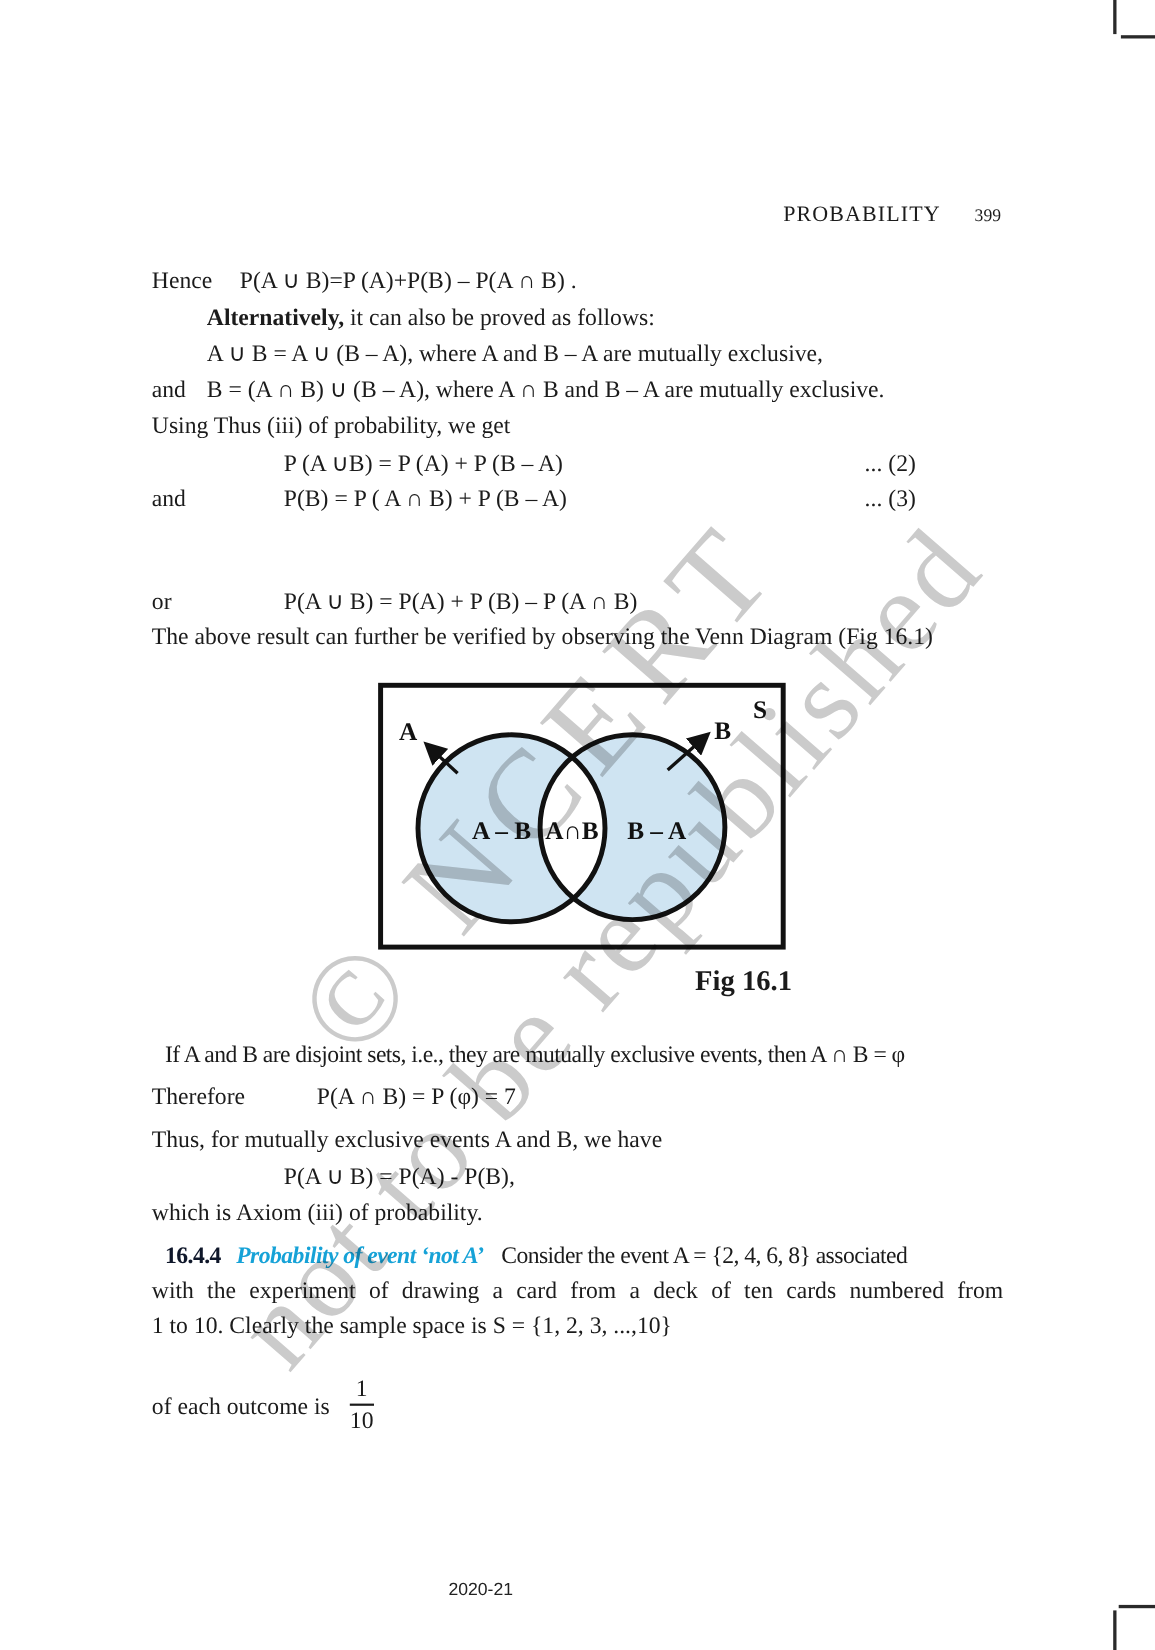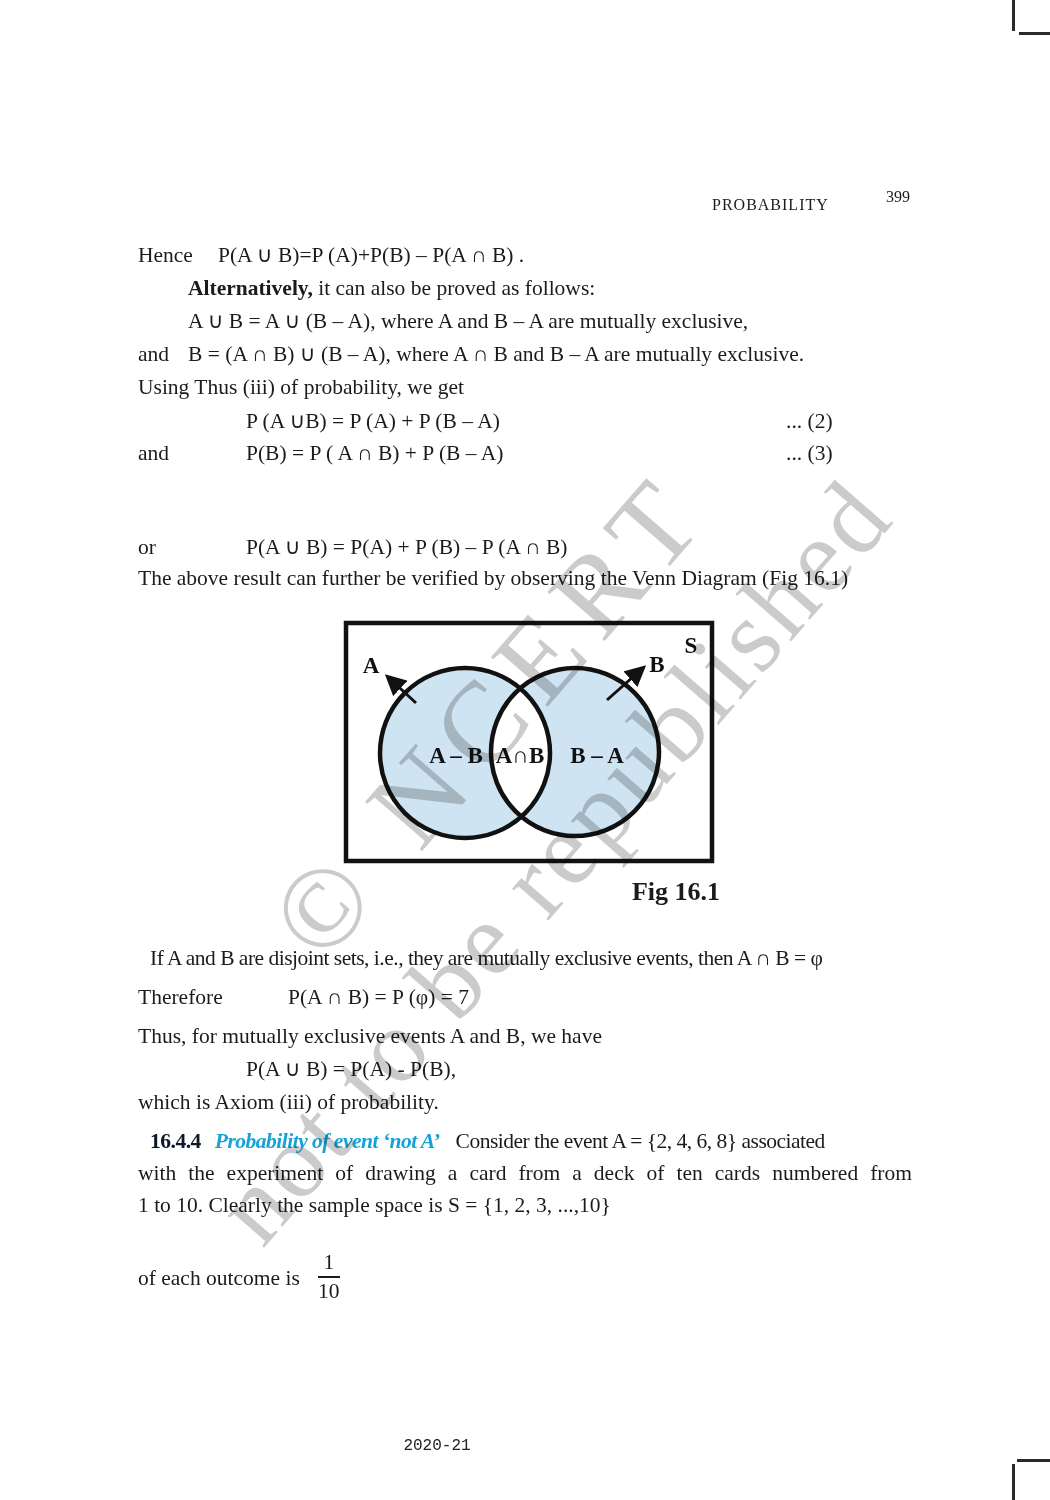--- a/index.html
+++ b/index.html
@@ -21,45 +21,45 @@
     line-height:26px;
     white-space:nowrap;
   }
   .ln .abs{position:absolute;top:0;}
   .ind188{left:188px;width:724px;}
   .jt{text-align:justify;text-align-last:justify;white-space:normal;}
   .tight1{letter-spacing:-0.5px;margin-left:12px;}
   .tight2{letter-spacing:-1.1px;word-spacing:-2px;}
   .bold{font-weight:bold;}
   .eqnum{position:absolute;left:648px;top:0;}
-  .eqind{position:absolute;left:108px;top:0;}
+  .eqind{position:absolute;left:120px;top:0;}
   .eqind150{position:absolute;left:150px;top:0;}
   
-  #hdr-title{position:absolute;left:712px;top:196px;font-size:16px;letter-spacing:1px;}
+  #hdr-title{position:absolute;left:712px;top:184px;font-size:20px;letter-spacing:1px;}
   #hdr-page{position:absolute;left:886px;top:188px;font-size:16px;}
   
   .sect-num{font-weight:bold;color:#0f172a;margin-right:14px;}
   .sect-title{font-weight:bold;font-style:italic;color:#16a2d7;margin-right:16px;}
   
   #venn-wrap{position:absolute;left:340px;top:615px;width:380px;height:250px;}
   #fig-caption{
     position:absolute;left:340px;top:877px;width:380px;
     text-align:right;font-weight:bold;font-size:26px;
   }
   
   .frac{
     position:absolute;display:inline-block;text-align:center;
     font-size:21.5px;line-height:25px;
   }
   .frac .num{display:block;border-bottom:2px solid #1b1b1b;padding:0 4px 1px 4px;}
   .frac .den{display:block;padding-top:1px;}
   
   #footer{
     position:absolute;left:0;top:1437px;width:874px;text-align:center;
-    font-family:Liberation Mono, monospace;font-size:16px;color:#222;
+    font-family:Liberation Sans, sans-serif;font-size:16px;color:#222;
   }
   
   .wm{
     position:absolute;
     font-family:"Liberation Serif", serif;
     color:#cbcbcb;
     mix-blend-mode:multiply;
     white-space:nowrap;
     z-index:5;
     pointer-events:none;

